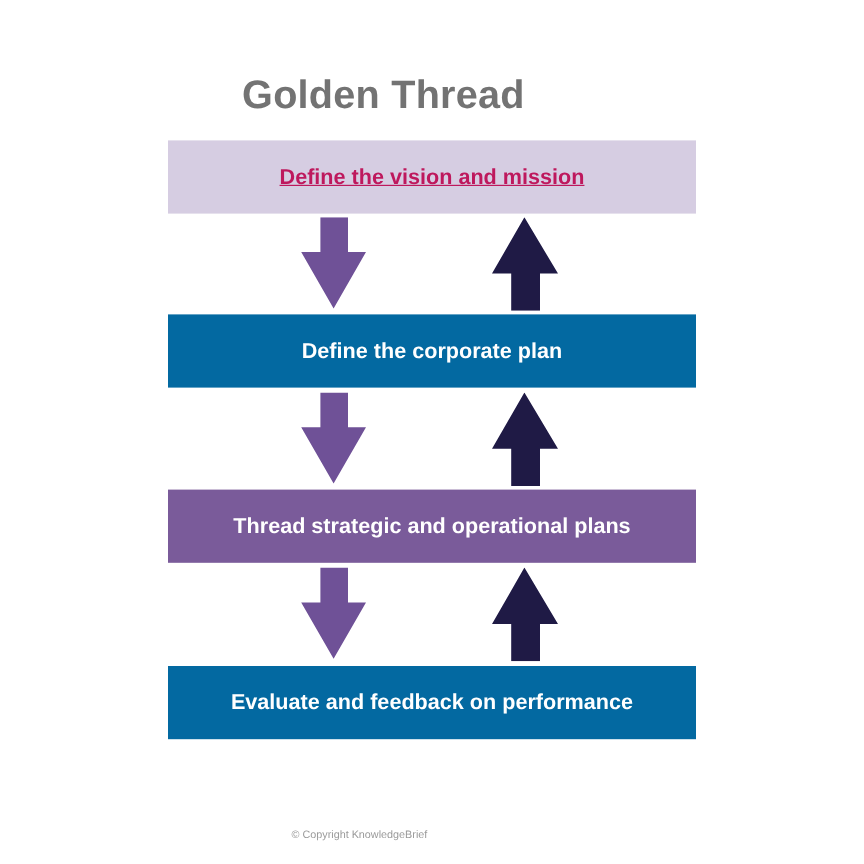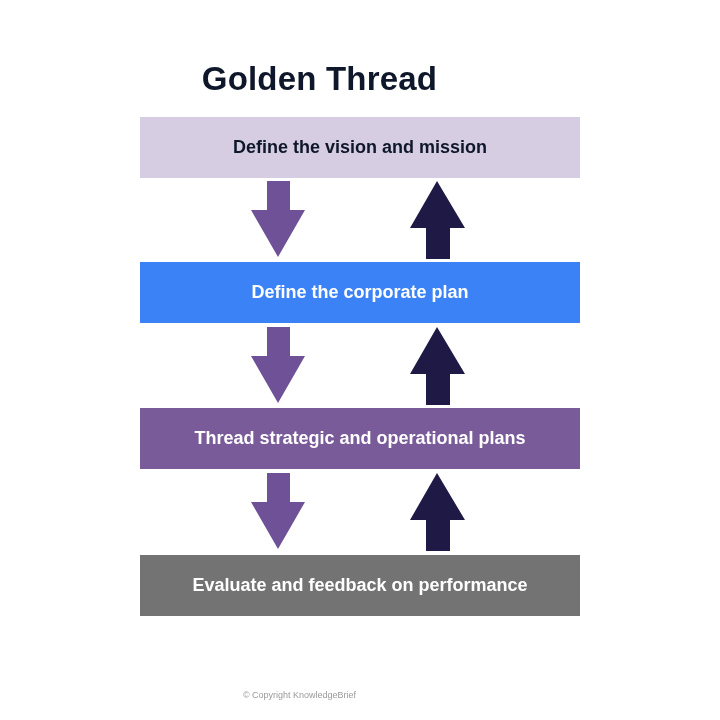--- a/index.html
+++ b/index.html
@@ -1,38 +1,38 @@
 <!DOCTYPE html>
 <html><head>
 <meta charset="utf-8">
 <style>
   html, body { margin:0; padding:0; background:#ffffff; }
   body { width:720px; height:720px; position:relative; overflow:hidden; font-family:"Liberation Sans", sans-serif; }
-  .title { position:absolute; left:0; width:639px; top:60px; text-align:center; font-size:33px; font-weight:bold; color:#0f172a; letter-spacing:0.2px; }
+  .title { position:absolute; left:0; width:639px; top:60px; text-align:center; font-size:33px; font-weight:bold; color:#737373; letter-spacing:0.2px; }
   .box { position:absolute; left:140px; width:440px; height:61px; display:flex; align-items:center; justify-content:center; font-size:18px; font-weight:bold; }
   .arrow { position:absolute; }
   .copyright { position:absolute; left:0; width:599px; top:690px; text-align:center; font-size:9px; color:#9a9a9a; }
 </style>
 </head>
 <body>
 
 <div class="title">Golden Thread</div>
 
-<div class="box" style="top:117px;background:#d6cde2;color:#0f172a;">
+<div class="box" style="top:117px;background:#d6cde2;color:#be185d;text-decoration:underline;">
   <span>Define the vision and mission</span>
 </div>
 
 <svg class="arrow" style="left:250px;top:181px;" width="56" height="78" viewBox="0 0 56 78">
   <polygon points="17,0 40,0 40,29 55,29 28,76 1,29 17,29" fill="#6f5197"></polygon>
 </svg>
 <svg class="arrow" style="left:409px;top:181px;" width="58" height="78" viewBox="0 0 58 78">
   <polygon points="28,0 56,47 41,47 41,78 17,78 17,47 1,47" fill="#1f1a45"></polygon>
 </svg>
 
-<div class="box" style="top:262px;background:#3b82f6;color:#ffffff;">
+<div class="box" style="top:262px;background:#0369a1;color:#ffffff;">
   <span>Define the corporate plan</span>
 </div>
 
 <svg class="arrow" style="left:250px;top:327px;" width="56" height="78" viewBox="0 0 56 78">
   <polygon points="17,0 40,0 40,29 55,29 28,76 1,29 17,29" fill="#6f5197"></polygon>
 </svg>
 <svg class="arrow" style="left:409px;top:327px;" width="58" height="78" viewBox="0 0 58 78">
   <polygon points="28,0 56,47 41,47 41,78 17,78 17,47 1,47" fill="#1f1a45"></polygon>
 </svg>
 
@@ -40,17 +40,17 @@
   <span>Thread strategic and operational plans</span>
 </div>
 
 <svg class="arrow" style="left:250px;top:473px;" width="56" height="78" viewBox="0 0 56 78">
   <polygon points="17,0 40,0 40,29 55,29 28,76 1,29 17,29" fill="#6f5197"></polygon>
 </svg>
 <svg class="arrow" style="left:409px;top:473px;" width="58" height="78" viewBox="0 0 58 78">
   <polygon points="28,0 56,47 41,47 41,78 17,78 17,47 1,47" fill="#1f1a45"></polygon>
 </svg>
 
-<div class="box" style="top:555px;background:#737373;color:#ffffff;">
+<div class="box" style="top:555px;background:#0369a1;color:#ffffff;">
   <span>Evaluate and feedback on performance</span>
 </div>
 
 <div class="copyright">© Copyright KnowledgeBrief</div>
 
 </body></html>

